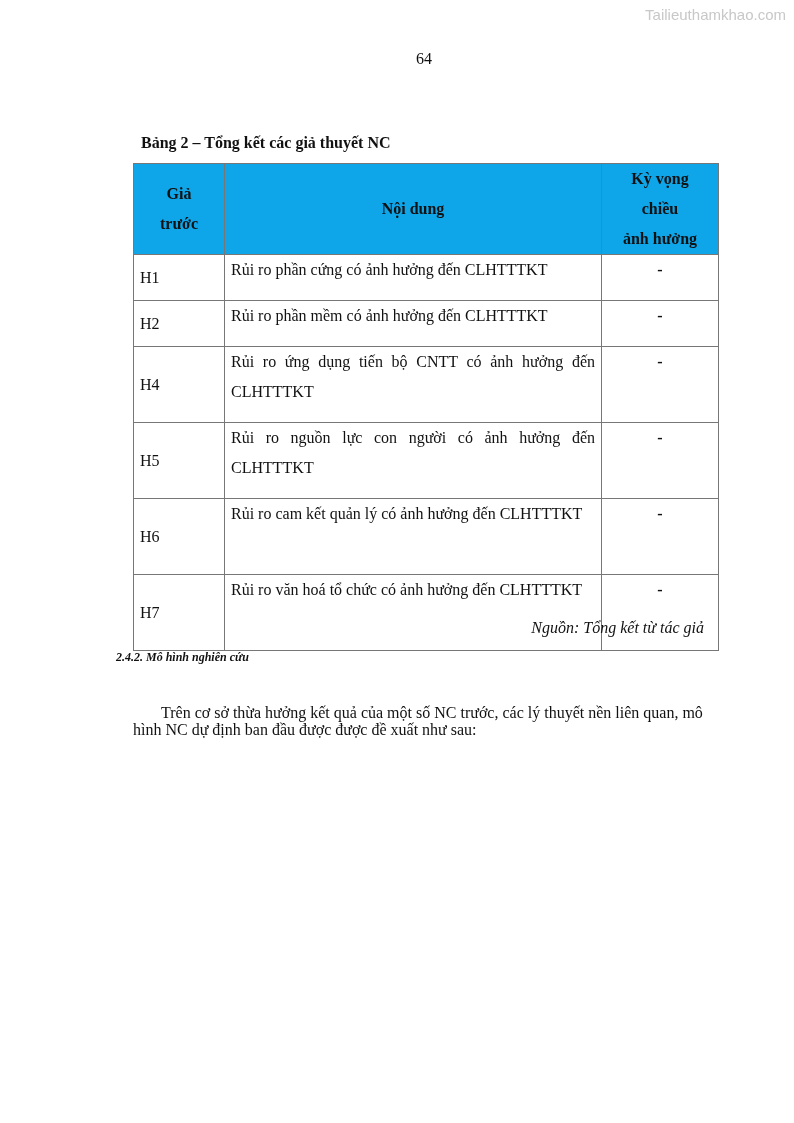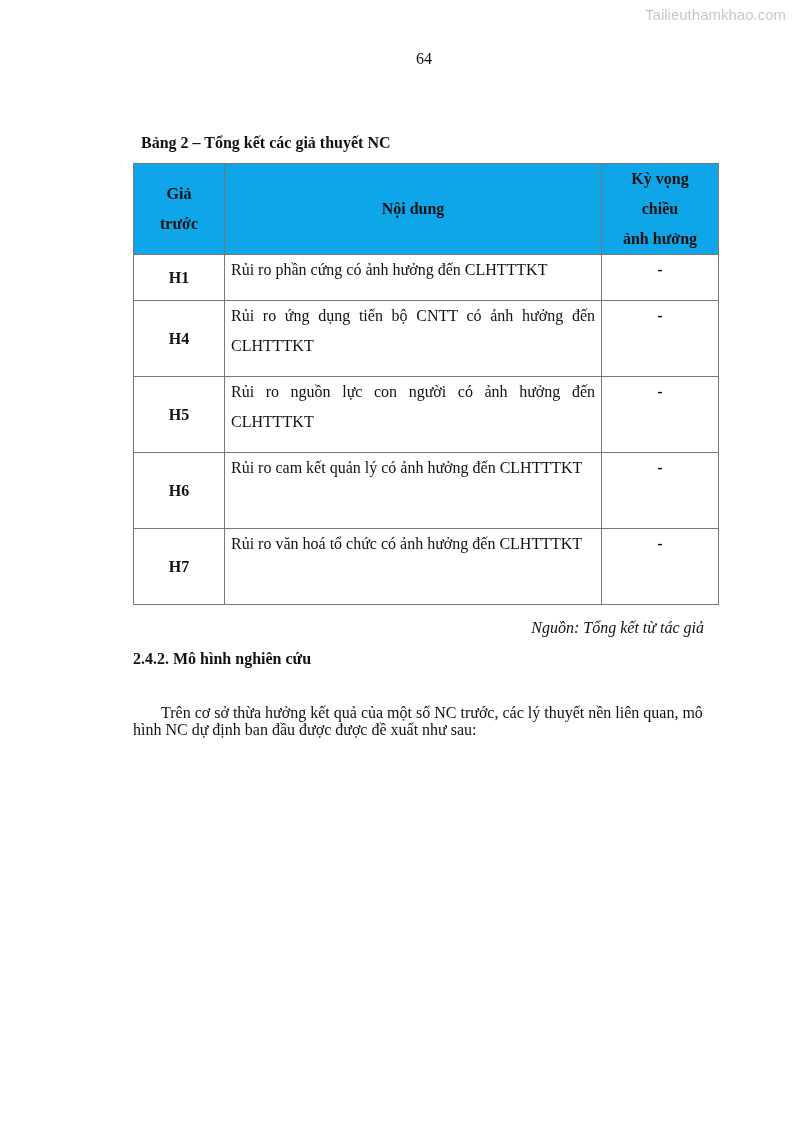--- a/index.html
+++ b/index.html
@@ -5,28 +5,28 @@
   html, body { margin:0; padding:0; background:#fff; }
   body { width:794px; height:1123px; position:relative; overflow:hidden;
          font-family:"Liberation Serif", "DejaVu Serif", serif; color:#111; }
   .watermark { position:absolute; top:6px; right:8px; font-family:"Liberation Sans", sans-serif;
                font-size:15px; color:#c8c8c8; }
   .page-num { position:absolute; top:50px; left:0; width:848px; text-align:center; font-size:16px; }
   .caption { position:absolute; top:134px; left:141px; font-size:16px; font-weight:bold; }
   table { position:absolute; top:163px; left:133px; width:586px; border-collapse:collapse; font-size:16px; }
   td, th { border:1px solid #777; padding:0 6px; }
   th { background:#0ea5e9; font-weight:bold; line-height:30px; text-align:center; height:90px; }
-  td.code { font-weight:bold; text-align:center; width:78px; }
+  td.code { font-weight:normal; width:78px; }
   td.content { text-align:justify; text-align-last:left; line-height:30px; vertical-align:top; padding:0 6px 15px 6px; }
   td.sign { text-align:center; vertical-align:top; line-height:30px; width:104px; font-weight:bold; }
   tr.single td { height:30px; }
   tr.double td { height:60px; }
   tr.single td.code, tr.double td.code { vertical-align:middle; }
   .source { position:absolute; top:619px; right:90px; font-size:16px; font-style:italic; }
-  .section { position:absolute; top:650px; left:133px; font-size:16px; font-weight:bold; }
+  .section { position:absolute; top:650px; left:116px; font-size:12px; font-weight:bold;font-style:italic; }
   .para { position:absolute; top:704px; left:133px; width:586px; font-size:16px; line-height:17px;font-family:Liberation Serif, serif; }
   .para .indent { display:inline-block; width:28px; }
 </style>
 </head>
 <body>
 
 <div class="watermark">Tailieuthamkhao.com</div>
 <div class="page-num">64</div>
 <div class="caption">Bảng 2 – Tổng kết các giả thuyết NC</div>
 
@@ -44,20 +44,25 @@
         <span>ảnh hưởng</span>
       </th>
     </tr>
   </thead>
   <tbody>
     <tr class="single">
       <td class="code">H1</td>
       <td class="content">Rủi ro phần cứng có ảnh hưởng đến CLHTTTKT</td>
       <td class="sign">-</td>
     </tr>
+    <tr class="single">
+      <td class="code">H2</td>
+      <td class="content">Rủi ro phần mềm có ảnh hưởng đến CLHTTTKT</td>
+      <td class="sign">-</td>
+    </tr>
     <tr class="double">
       <td class="code">H4</td>
       <td class="content">Rủi ro ứng dụng tiến bộ CNTT có ảnh hưởng đến CLHTTTKT</td>
       <td class="sign">-</td>
     </tr>
     <tr class="double">
       <td class="code">H5</td>
       <td class="content">Rủi ro nguồn lực con người có ảnh hưởng đến CLHTTTKT</td>
       <td class="sign">-</td>
     </tr>

